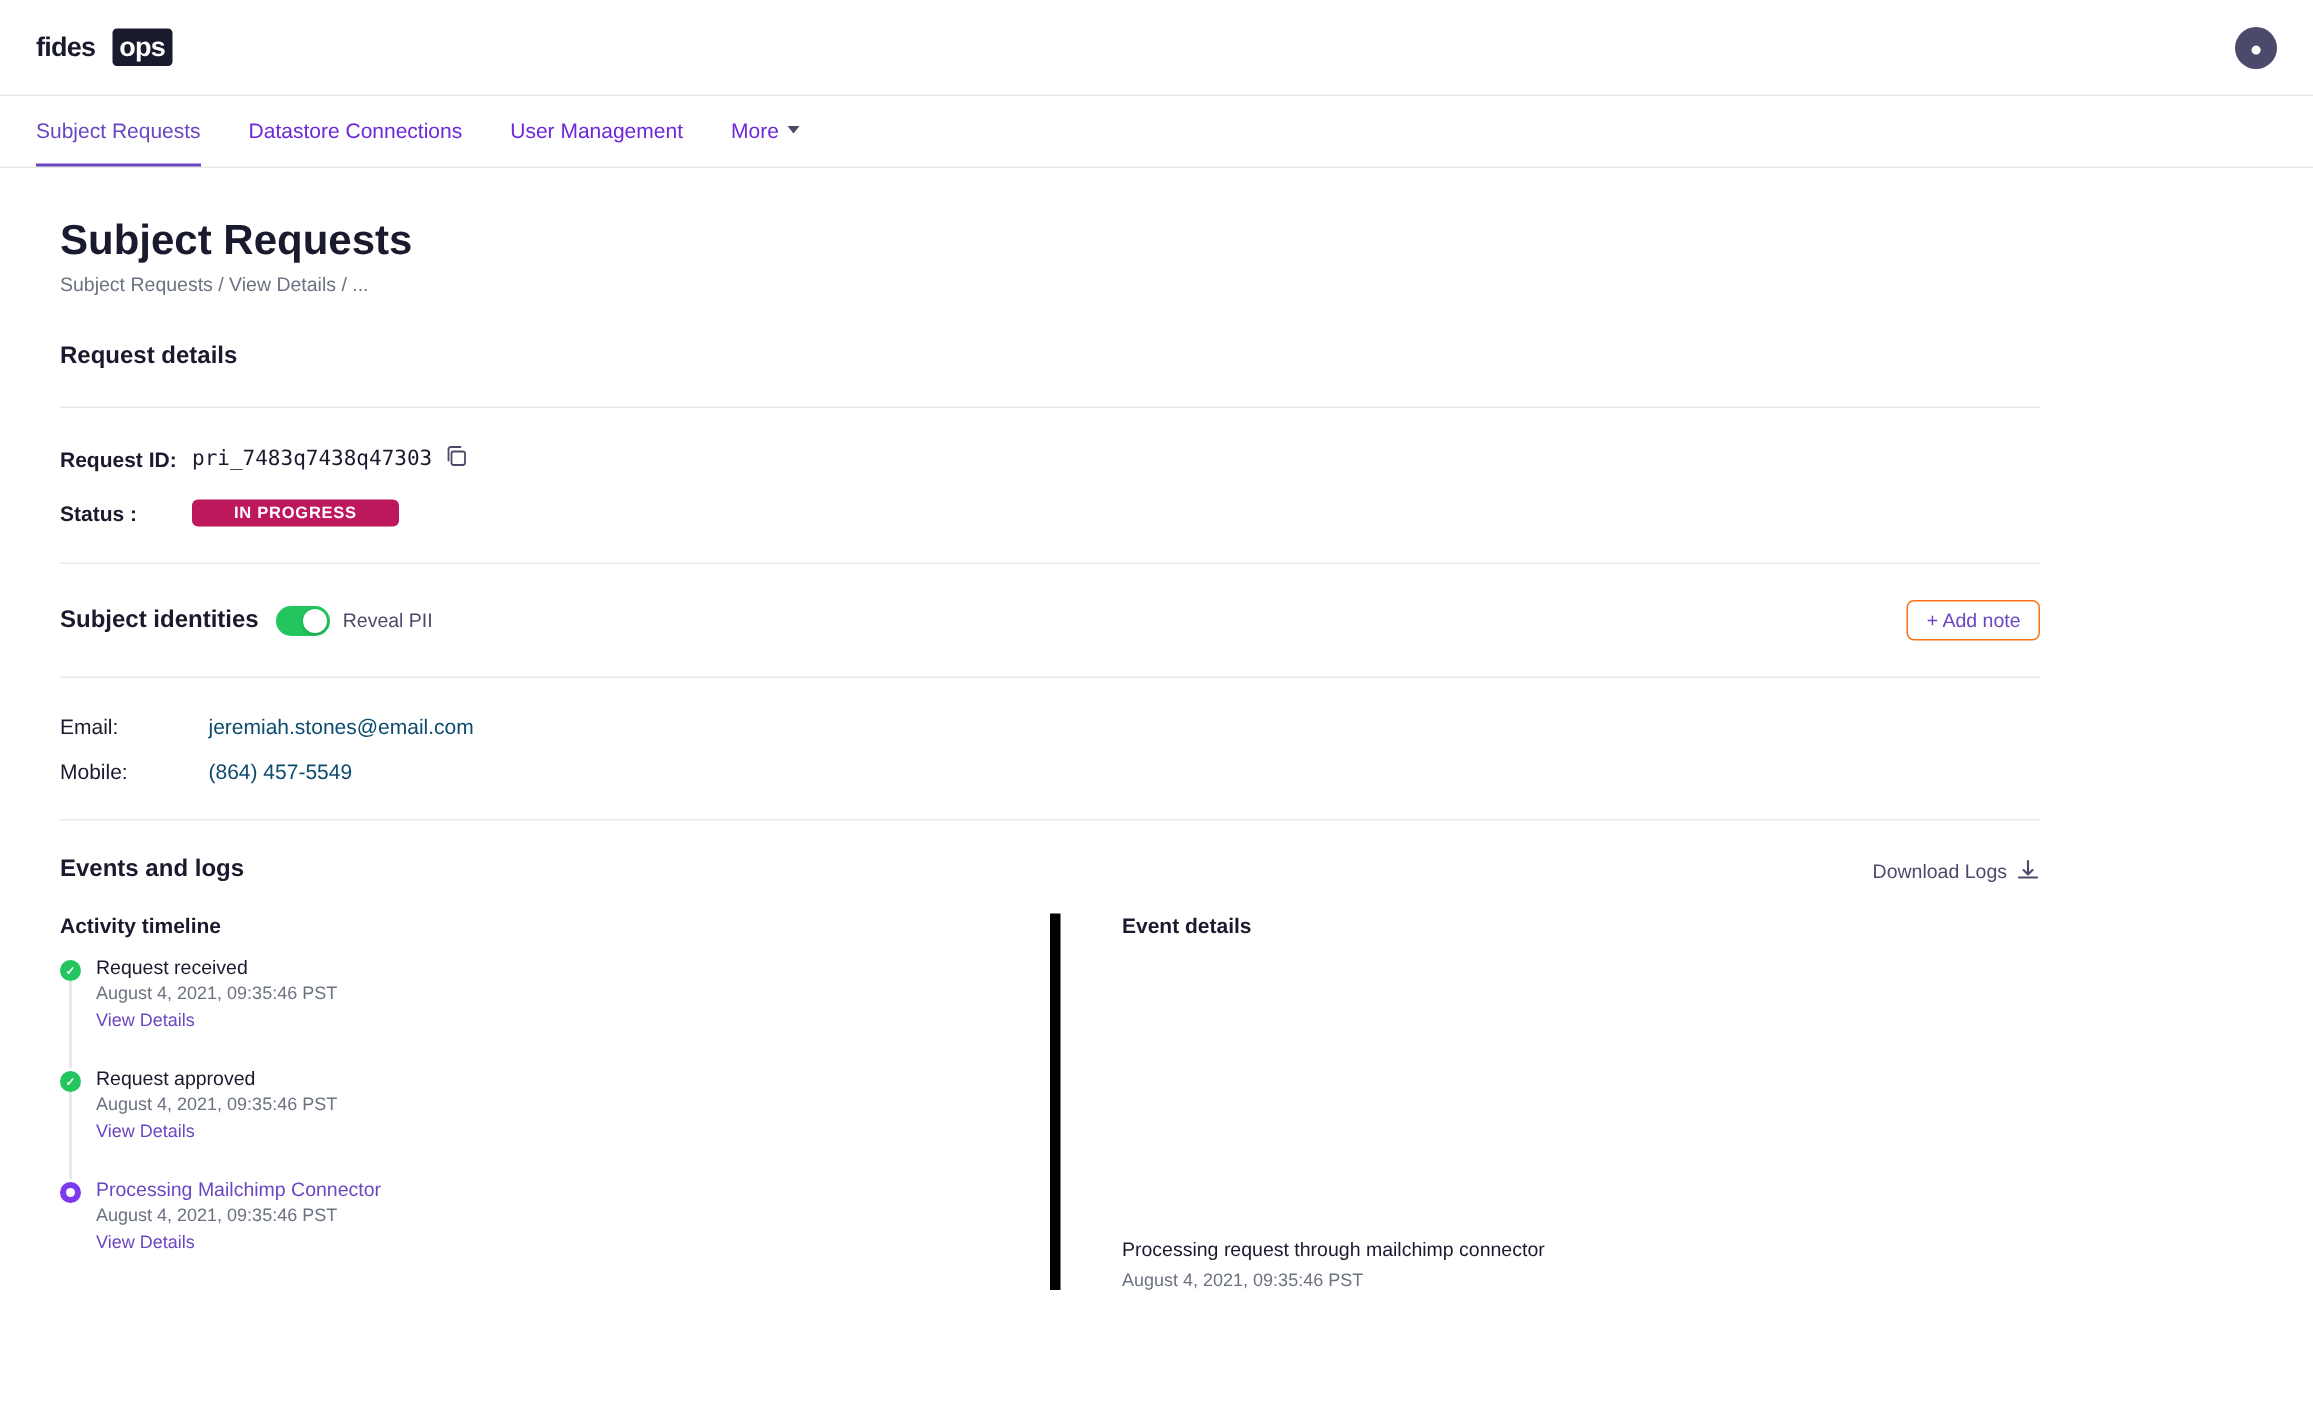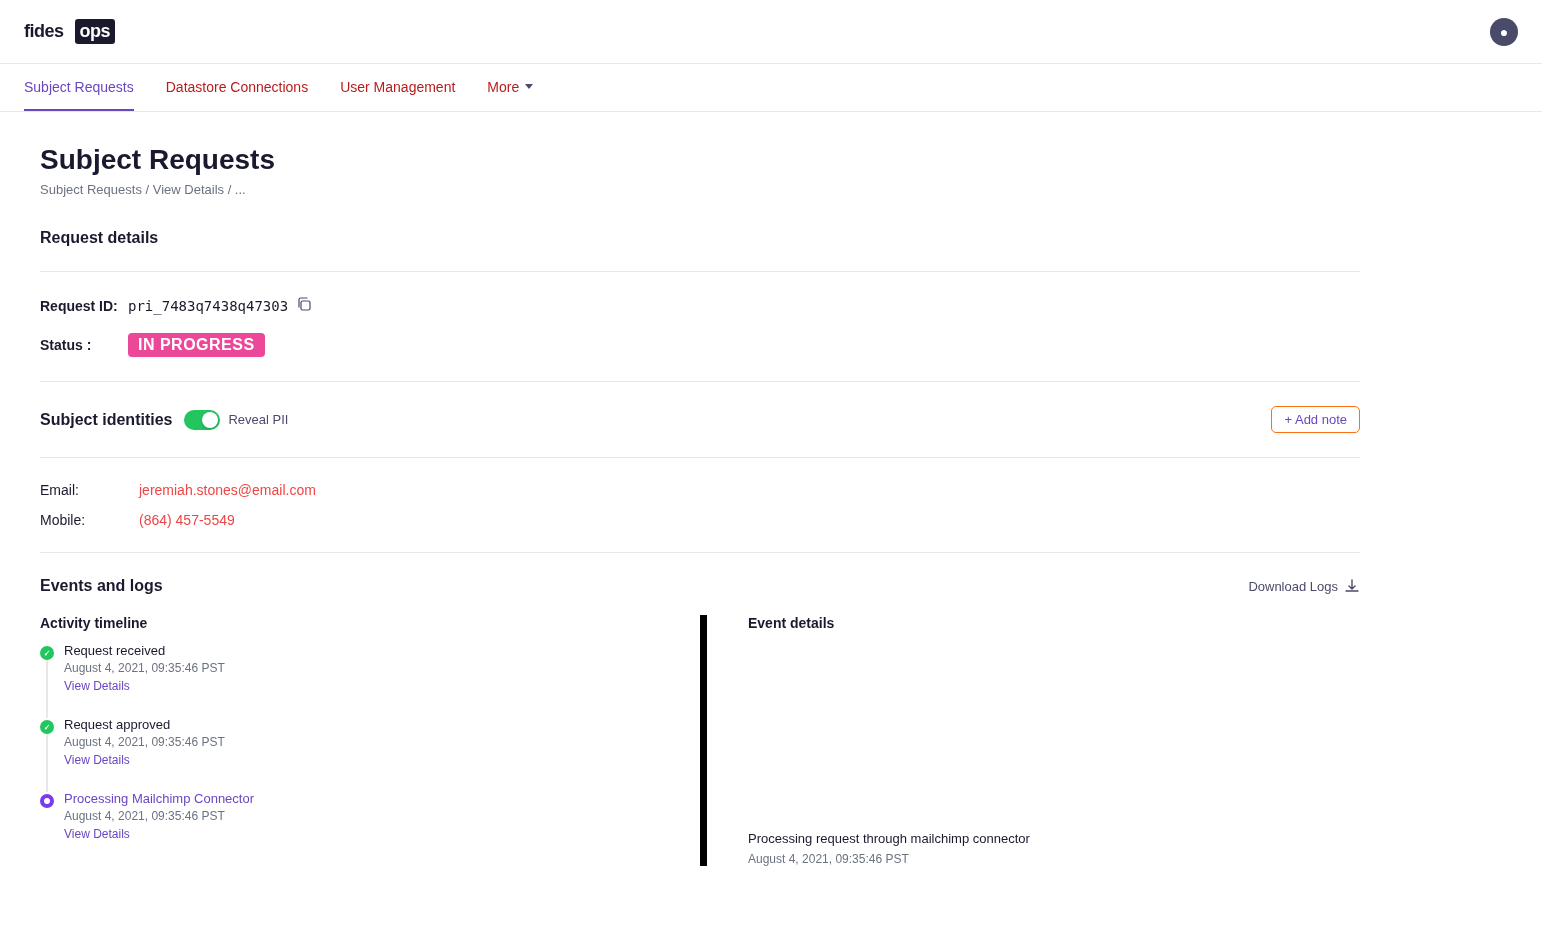--- a/index.html
+++ b/index.html
@@ -46,21 +46,21 @@
       display: flex;
       align-items: center;
       padding: 0 24px;
       background: #fff;
       border-bottom: 1px solid #e8e8e8;
       height: 48px;
       gap: 32px;
     }
     .nav-item {
       font-size: 14px;
-      color: #b91c1c;
+      color: #6d28d9;
       cursor: pointer;
       padding: 14px 0;
       border-bottom: 2px solid transparent;
       text-decoration: none;
       display: flex;
       align-items: center;
       gap: 4px;
     }
     .nav-item.active {
       color: #6b46c1;
@@ -126,25 +126,25 @@
       font-family: monospace;
       color: #1a1a2e;
     }
     .copy-icon {
       cursor: pointer;
       color: #4a4a6a;
       font-size: 14px;
     }
 
     .status-badge {
-      background: #ec4899;
+      background: #be185d;
       color: #fff;
-      font-size: 16px;
+      font-size: 11px;
       font-weight: 700;
-      padding: 3px 10px;
+      padding: 3px 28px;
       border-radius: 4px;
       letter-spacing: 0.5px;
     }
 
     
     .section-header {
       display: flex;
       align-items: center;
       justify-content: space-between;
     }
@@ -197,21 +197,21 @@
       display: flex;
       align-items: center;
       margin-bottom: 14px;
       gap: 6px;
     }
     .identity-label {
       font-weight: 400;
       color: #1a1a2e;
       min-width: 70px;
     }
-    .identity-value { color: #ef4444; padding-left: 23px; }
+    .identity-value { color: #0c4a6e; padding-left: 23px; }
 
     .address-row {
       display: flex;
       align-items: center;
       gap: 20px;
       margin-bottom: 14px;
     }
 
     
     .events-header {

